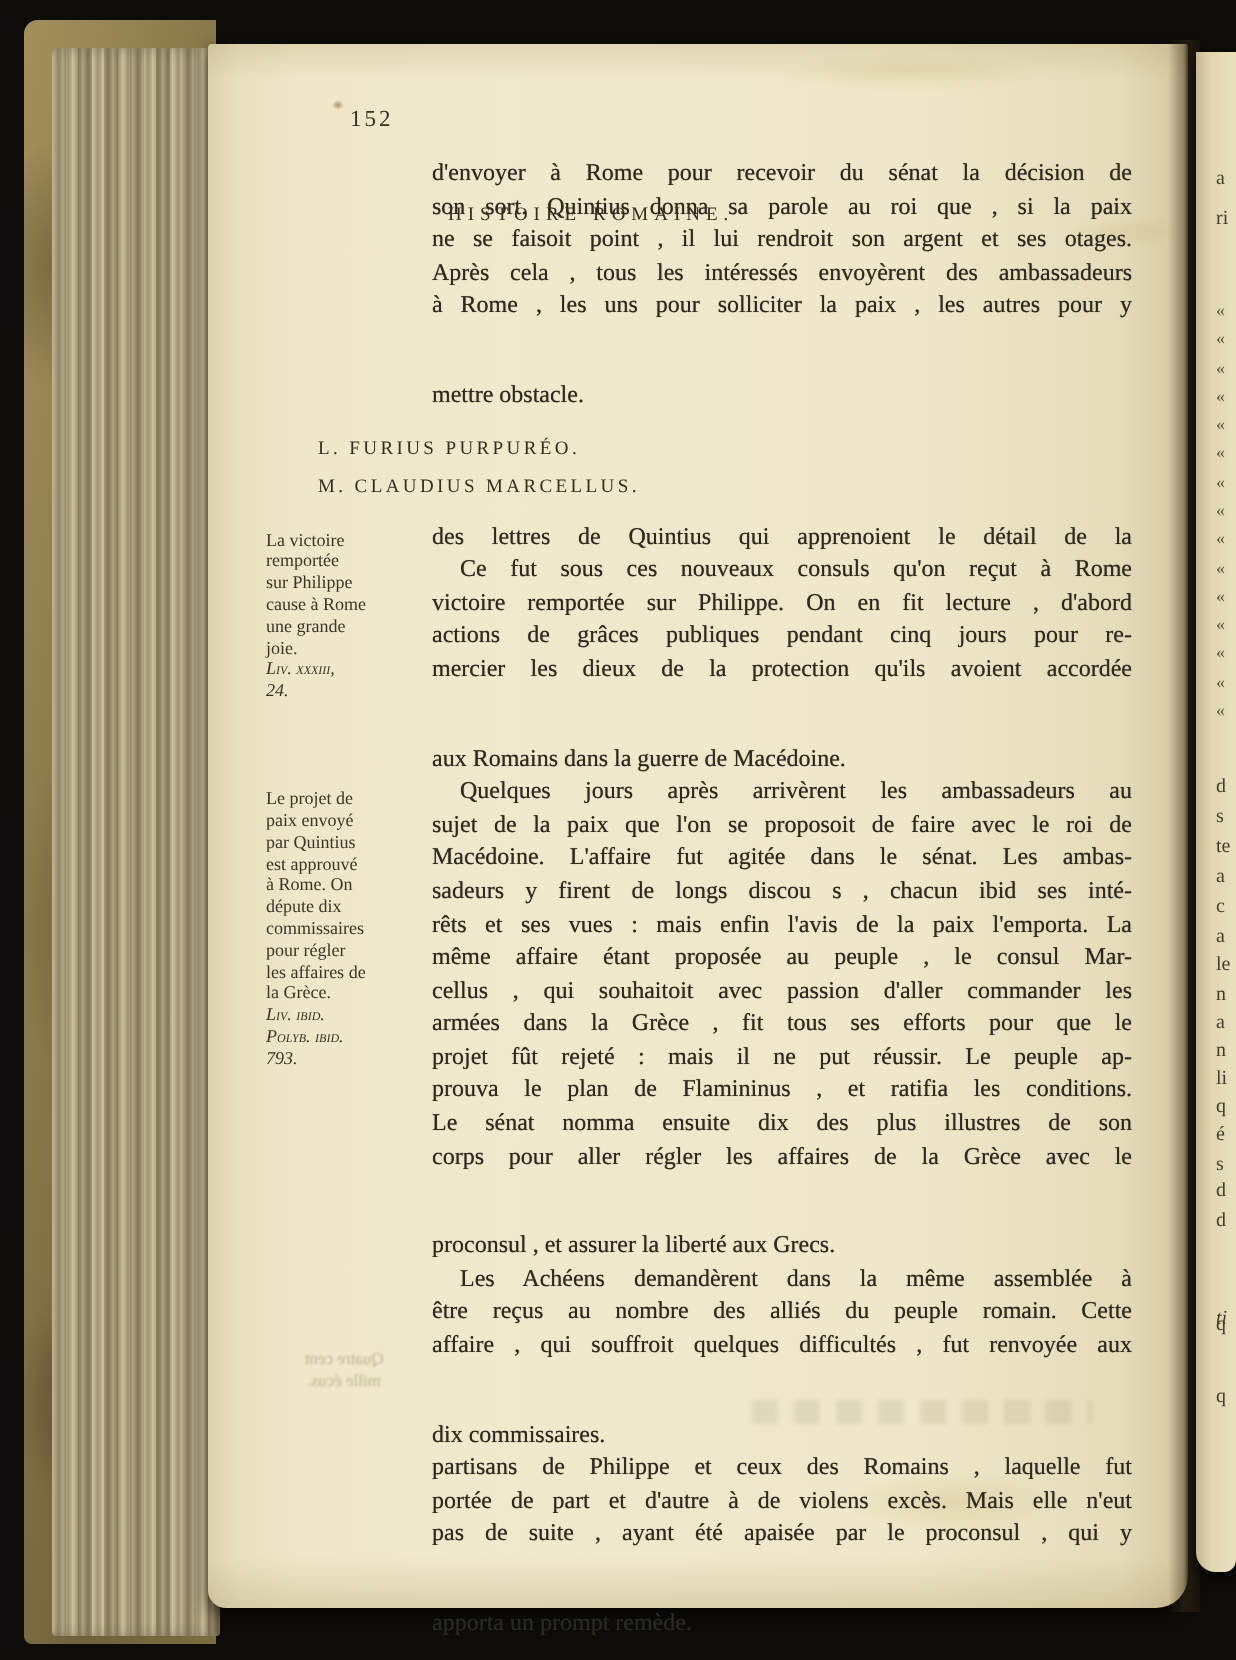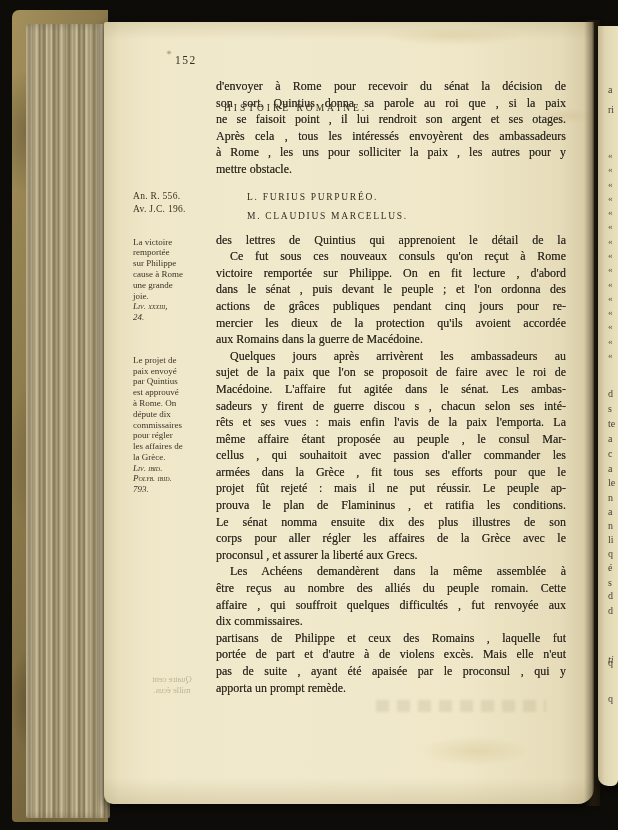--- a/index.html
+++ b/index.html
@@ -46,21 +46,21 @@
   .pagenum{position:absolute;left:47px;top:2px;font-size:11.5px;letter-spacing:1.5px;color:#383023;font-family:Liberation Serif, serif;}
   .running-title{position:absolute;left:96px;top:3px;width:350px;text-align:left;
          font-size:9.5px;letter-spacing:3px;color:#332c20;white-space:nowrap;margin-top:48px;}
 
   .row{display:flex;align-items:flex-start;}
   .note-cell{width:88px;flex:none;padding:0 2px 0 5px;box-sizing:border-box;}
   .text-cell{width:350px;flex:none;}
 
   .tl{font-size:12px;line-height:16.6px;color:#2e2920;text-align:justify;text-align-last:justify;
       text-shadow:0 0 .4px rgba(46,41,32,.7);}
-  .tl.last{text-align-last:left;}
+  .tl.last{text-align-last:left;margin-top:28px;}
   .tl.indent{padding-left:14px;}
 
   .nl{font-size:9px;line-height:10.8px;color:#3a3428;}
   .nl.it{font-style:italic;font-variant:small-caps;}
 
   .note-victory{padding-top:5px;}
   .note-peace{padding-top:7px;}
   .anav-cell{padding-top:12px;}
   .anav{font-size:9.5px;line-height:13px;color:#38321f;letter-spacing:.3px;white-space:nowrap;}
 
@@ -107,24 +107,20 @@
             <div class="tl">d'envoyer à Rome pour recevoir du sénat la décision de</div>
             <div class="tl">son sort. Quintius donna sa parole au roi que , si la paix</div>
             <div class="tl">ne se faisoit point , il lui rendroit son argent et ses otages.</div>
             <div class="tl">Après cela , tous les intéressés envoyèrent des ambassadeurs</div>
             <div class="tl">à Rome , les uns pour solliciter la paix , les autres pour y</div>
             <div class="tl last">mettre obstacle.</div>
           </div>
       </div>
 
       <div class="row">
-        <div class="note-cell anav-cell">
-          <div class="anav">An. R. 556.</div>
-          <div class="anav">Av. J.C. 196.</div>
-        </div>
         <div class="text-cell consuls">
           <div class="consul-line">L. FURIUS PURPURÉO.</div>
           <div class="consul-line">M. CLAUDIUS MARCELLUS.</div>
         </div>
       </div>
 
       <div class="row">
         <div class="note-cell note-victory">
             <div class="nl">La victoire</div>
             <div class="nl">remportée</div>
@@ -132,21 +128,20 @@
             <div class="nl">cause à Rome</div>
             <div class="nl">une grande</div>
             <div class="nl">joie.</div>
             <div class="nl it">Liv. xxxiii,</div>
             <div class="nl it">24.</div>
           </div>
         <div class="text-cell">
             <div class="tl">des lettres de Quintius qui apprenoient le détail de la</div>
             <div class="tl indent">Ce fut sous ces nouveaux consuls qu'on reçut à Rome</div>
             <div class="tl">victoire remportée sur Philippe. On en fit lecture , d'abord</div>
-            <div class="tl">dans le sénat , puis devant le peuple ; et l'on ordonna des</div>
             <div class="tl">actions de grâces publiques pendant cinq jours pour re-</div>
             <div class="tl">mercier les dieux de la protection qu'ils avoient accordée</div>
             <div class="tl last">aux Romains dans la guerre de Macédoine.</div>
           </div>
       </div>
 
       <div class="row">
         <div class="note-cell note-peace">
             <div class="nl">Le projet de</div>
             <div class="nl">paix envoyé</div>
@@ -159,21 +154,21 @@
             <div class="nl">les affaires de</div>
             <div class="nl">la Grèce.</div>
             <div class="nl it">Liv. ibid.</div>
             <div class="nl it">Polyb. ibid.</div>
             <div class="nl it">793.</div>
           </div>
         <div class="text-cell">
             <div class="tl indent">Quelques jours après arrivèrent les ambassadeurs au</div>
             <div class="tl">sujet de la paix que l'on se proposoit de faire avec le roi de</div>
             <div class="tl">Macédoine. L'affaire fut agitée dans le sénat. Les ambas-</div>
-            <div class="tl">sadeurs y firent de guerre discou s , chacun selon ses inté-</div>
+            <div class="tl">sadeurs y firent de longs discou s , chacun ibid ses inté-</div>
             <div class="tl">rêts et ses vues : mais enfin l'avis de la paix l'emporta. La</div>
             <div class="tl">même affaire étant proposée au peuple , le consul Mar-</div>
             <div class="tl">cellus , qui souhaitoit avec passion d'aller commander les</div>
             <div class="tl">armées dans la Grèce , fit tous ses efforts pour que le</div>
             <div class="tl">projet fût rejeté : mais il ne put réussir. Le peuple ap-</div>
             <div class="tl">prouva le plan de Flamininus , et ratifia les conditions.</div>
             <div class="tl">Le sénat nomma ensuite dix des plus illustres de son</div>
             <div class="tl">corps pour aller régler les affaires de la Grèce avec le</div>
             <div class="tl last">proconsul , et assurer la liberté aux Grecs.</div>
           </div>

